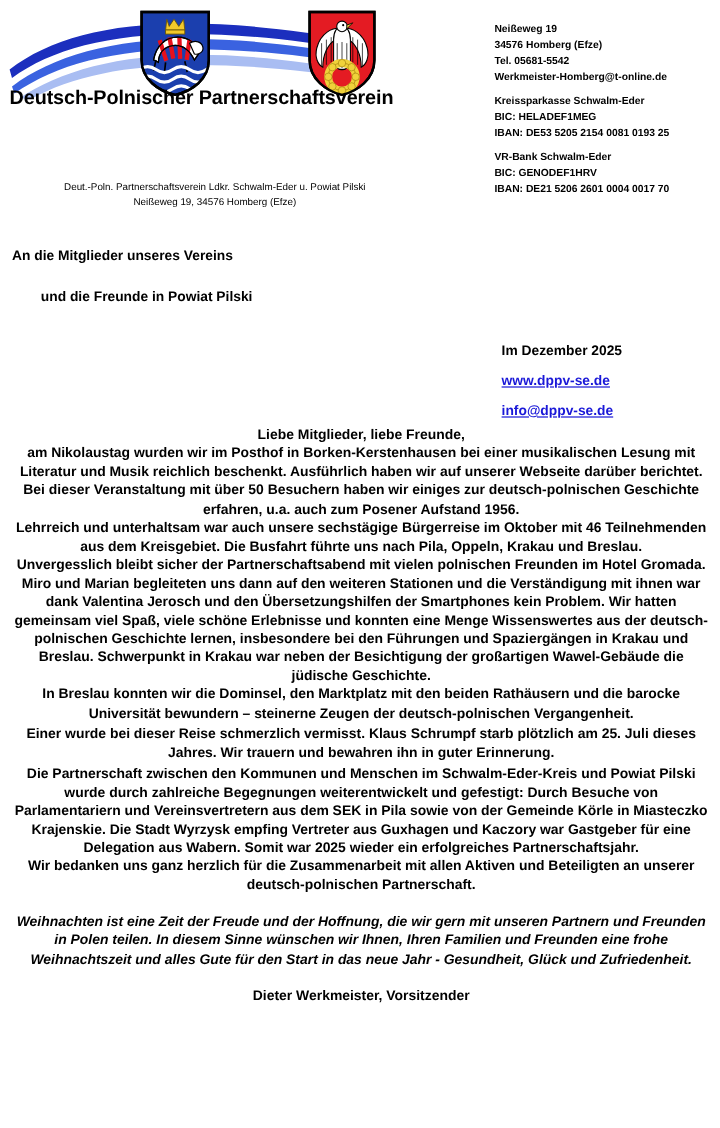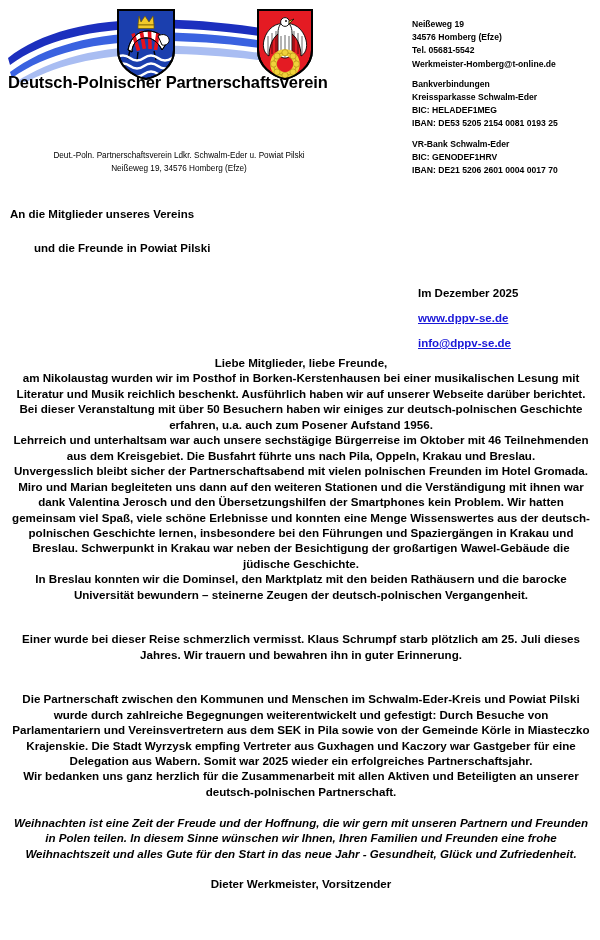--- a/index.html
+++ b/index.html
@@ -121,21 +121,21 @@
     font-size: 11.6px;
     font-weight: bold;
     line-height: 15.45px;
     color: #000;
     text-align: center;
   }
   .body-text p {
     margin: 0;
     padding: 0;
   }
-  .body-text p.spaced { margin-top: 29px; }
+  .body-text p.spaced { margin-top: 2px; }
   .body-text p.italic {
     font-style: italic;
     margin-top: 15.4px;
   }
   .body-text p.signature {
     margin-top: 15.4px;
   }
 </style>
 </head>
 <body>
@@ -254,21 +254,20 @@
     </div>
 
     <div class="contact-block">
       <div class="group">
         <div>Neißeweg 19</div>
         <div>34576  Homberg (Efze)</div>
         <div>Tel.  05681-5542</div>
         <div>Werkmeister-Homberg@t-online.de</div>
       </div>
       <div class="group">
-        <div>Bankverbindungen</div>
         <div>Kreissparkasse Schwalm-Eder</div>
         <div>BIC:  HELADEF1MEG</div>
         <div>IBAN: DE53 5205 2154 0081 0193 25</div>
       </div>
       <div class="group">
         <div>VR-Bank Schwalm-Eder</div>
         <div>BIC:  GENODEF1HRV</div>
         <div>IBAN: DE21 5206 2601 0004 0017 70</div>
       </div>
     </div>

